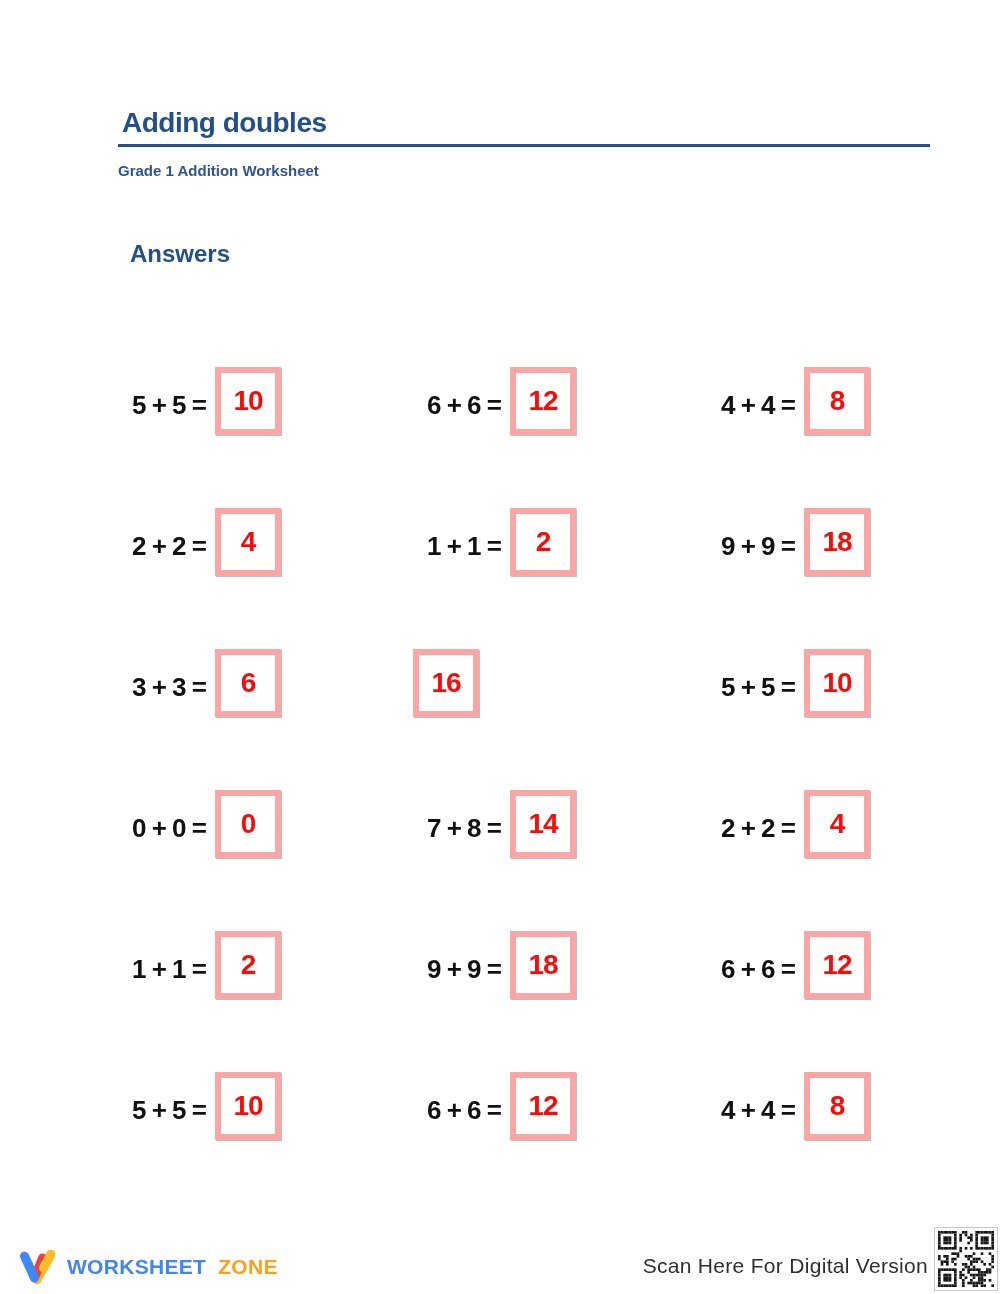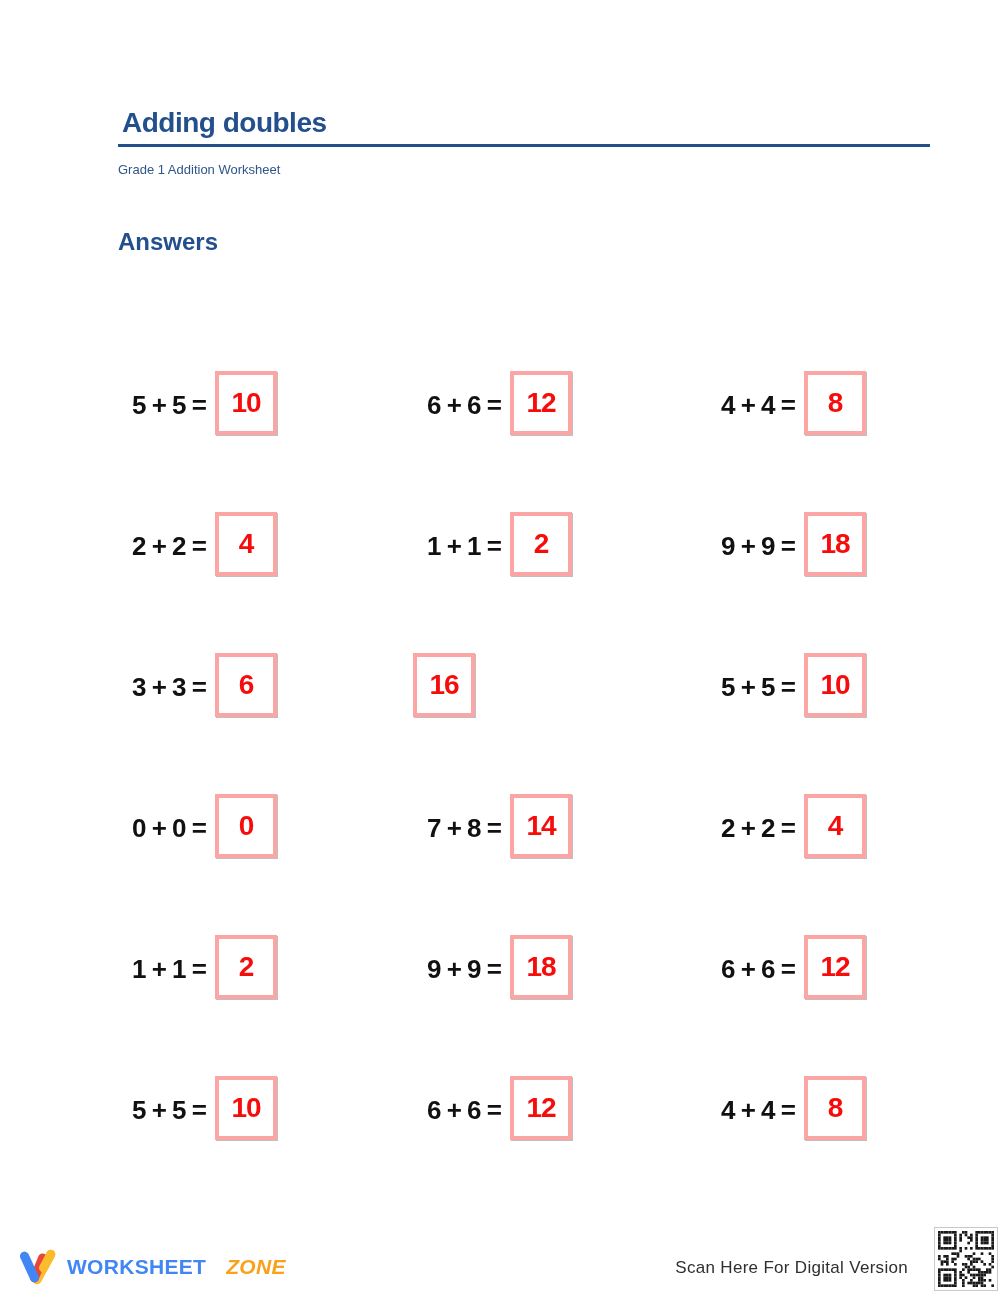--- a/index.html
+++ b/index.html
@@ -15,66 +15,66 @@
     font-size: 28px; font-weight: bold; letter-spacing: -0.5px;
     color: var(--heading-blue, #23508C);
   }
   .title-rule {
     position: absolute; top: 144px; left: 118px;
     width: 812px; height: 3px;
     background: var(--heading-blue, #23508C);
   }
   .subtitle {
     position: absolute; top: 162px; left: 118px;
-    font-size: 13px; font-weight: 400;
+    font-size: 15px; font-weight: 700;
     color: var(--subtitle-blue, #30548C);
   }
   .answers-heading {
-    position: absolute; top: 228px; left: 118px; margin: 0;
+    position: absolute; top: 228px; left: 118px; margin: 12px;
     font-size: 24px; font-weight: bold;
     color: var(--heading-blue, #23508C);
   }
   .problems-grid {
     position: absolute; top: 294px; left: 118px;
     width: 764px;
     display: grid;
     grid-template-columns: 295px 294px 175px;
     grid-auto-rows: 141px;
   }
   .problem { display: flex; align-items: flex-end; }
   .expr {
     width: 88px; text-align: right; margin-right: 9px;
     font-size: 26px; font-weight: bold; letter-spacing: -1px;
     color: var(--equation-black, #111);
     line-height: 60px;
   }
   .answer-box {
     width: 54px; height: 56px;
-    border: 4px solid #fca5a5;
+    border: 6px solid #fca5a5;
     background: #fff;
     display: flex; align-items: center; justify-content: center;
     box-shadow: 1px 1px 0 rgba(0,0,0,0.25);
   }
   .answer {
     font-size: 28px; font-weight: bold; letter-spacing: -1px;
     color: var(--answer-red, #F70C0C);
   }
   .footer-logo {
     position: absolute; left: 18px; bottom: 8px;
     display: flex; align-items: center; gap: 7px;
   }
   .logo-text {
     font-size: 21px; font-weight: bold; letter-spacing: 0.3px;
     white-space: nowrap;
   }
   .logo-text .primary { color: var(--logo-blue, #4285F4); }
-  .logo-text .secondary { color: var(--logo-orange, #F9A11B); margin-left: 20px; font-style: italic; }
+  .logo-text .secondary { color: var(--logo-orange, #F9A11B); margin-left: 12px; }
   .scan-text {
-    position: absolute; right: 92px; bottom: 16px;
-    font-size: 17px; color: var(--scan-text, #2F2F2F);
+    position: absolute; right: 72px; bottom: 16px;
+    font-size: 21px; color: var(--scan-text, #2F2F2F);
     letter-spacing: 0.3px;
   }
   .qr-wrap {
     position: absolute; right: 2px; bottom: 3px;
     width: 56px; height: 56px;
     background: #fff;
     border: 1px solid #c9c9c9;
     padding: 3px;
   }
   .qr-wrap svg { display: block; width: 56px; height: 56px; }

